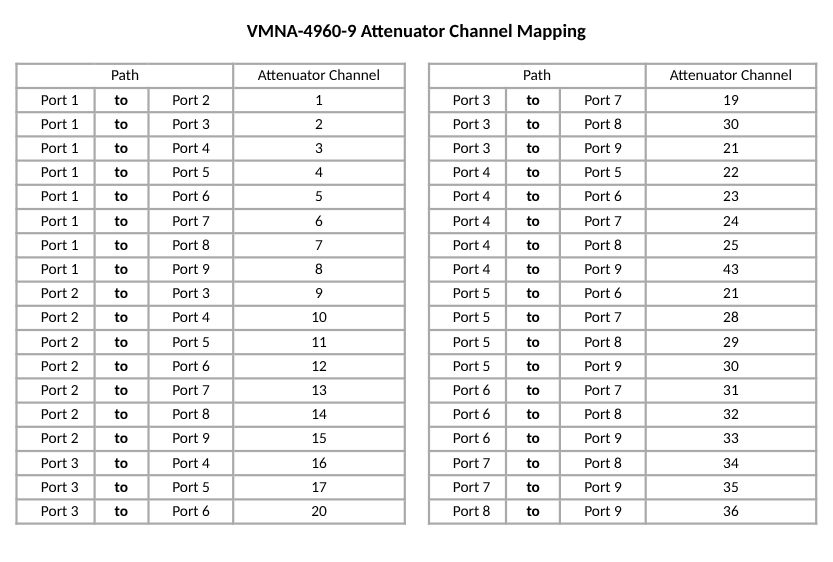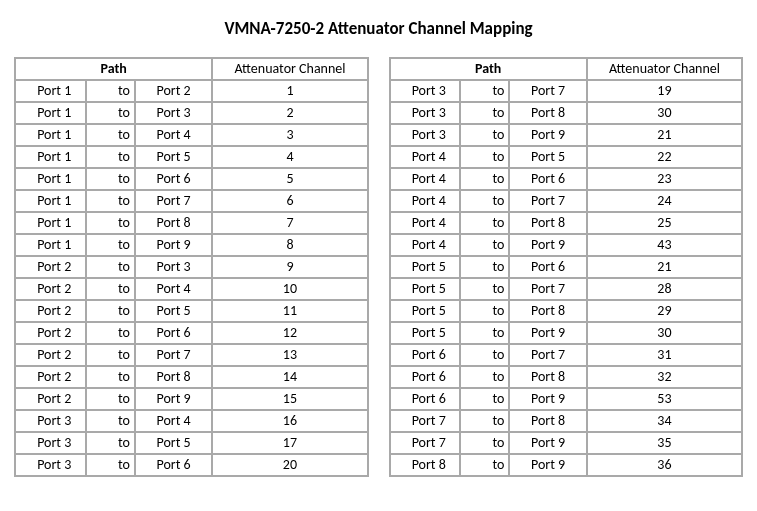--- a/index.html
+++ b/index.html
@@ -32,35 +32,35 @@
   }
   th, td {
     border: 2px solid #a9a9a9;
     padding: 1px 4px;
     font-weight: normal;
     text-align: center;
     height: 22px;
     line-height: 18px;
   }
   th.path-head {
-    font-weight: bold;
+    font-weight: normal;
   }
   th.chan-head {
     font-weight: normal;
     width: 44%;
   }
   td.pfrom { width: 20%; text-align: center; padding-left: 12px; }
-  td.pto   { width: 14%; text-align: right; }
+  td.pto   { width: 14%; text-align: center; font-weight: bold; }
   td.pdest { width: 22%; text-align: center; }
   td.chan  { width: 44%; text-align: center; }
 </style>
 </head>
 <body>
 
-<h1 class="title">VMNA-7250-2 Attenuator Channel Mapping</h1>
+<h1 class="title">VMNA-4960-9 Attenuator Channel Mapping</h1>
 
 <div class="tables">
 
   <div class="tbl-wrap">
     <table>
       <thead>
         <tr>
           <th class="path-head" colspan="3">Path</th>
           <th class="chan-head">Attenuator Channel</th>
         </tr>
@@ -268,21 +268,21 @@
           <tr>
             <td class="pfrom">Port 6</td>
             <td class="pto">to</td>
             <td class="pdest">Port 8</td>
             <td class="chan">32</td>
           </tr>
           <tr>
             <td class="pfrom">Port 6</td>
             <td class="pto">to</td>
             <td class="pdest">Port 9</td>
-            <td class="chan">53</td>
+            <td class="chan">33</td>
           </tr>
           <tr>
             <td class="pfrom">Port 7</td>
             <td class="pto">to</td>
             <td class="pdest">Port 8</td>
             <td class="chan">34</td>
           </tr>
           <tr>
             <td class="pfrom">Port 7</td>
             <td class="pto">to</td>

